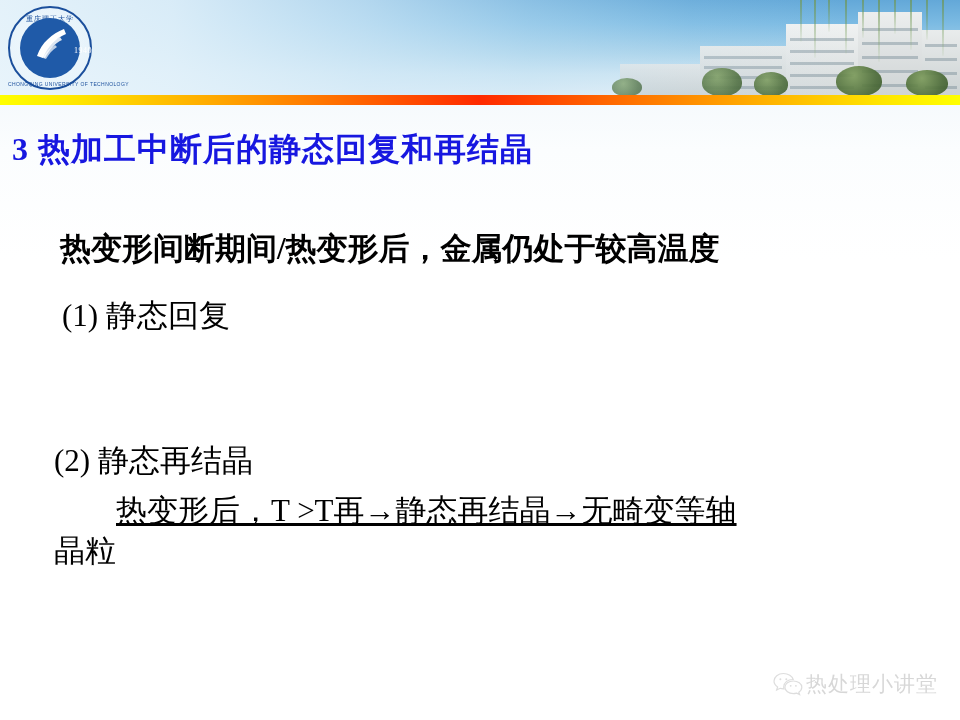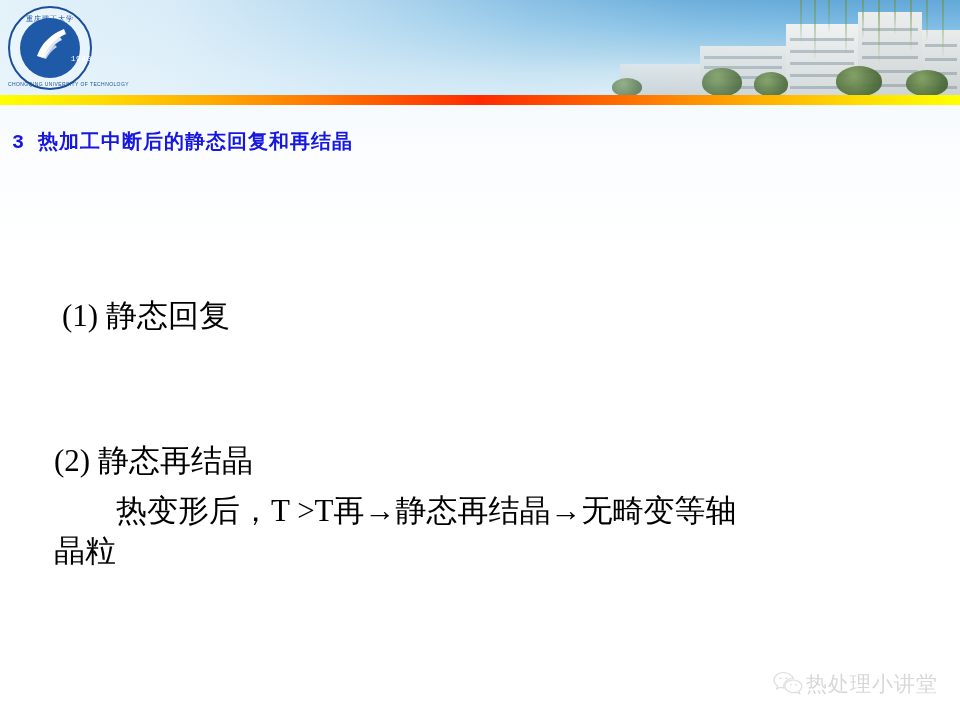--- a/index.html
+++ b/index.html
@@ -102,26 +102,26 @@
     position: absolute; left: 12px; top: 12px; right: 12px; bottom: 12px;
     border-radius: 50%;
     background: #1f5aa8;
   }
   .logo-swoosh {
     position: absolute; left: 22px; top: 20px;
     width: 40px; height: 36px;
   }
   .logo-year {
     position: absolute;
-    left: 0; right: 0; top: 48px;
+    left: 0; right: 0; top: 40px;
     text-align: right;
     color: #ffffff;
     font-size: 8px;
     letter-spacing: .5px;
-    font-family: Liberation Mono, monospace;
+    font-family: Liberation Serif, serif;
   }
   .logo-cn {
     position: absolute;
     left: 0; right: 0; top: 8px;
     text-align: center;
     color: #1b4f9c;
     font-size: 7px;
     letter-spacing: 1px;
     font-family: "Liberation Sans", sans-serif;
     white-space: nowrap;
@@ -167,22 +167,22 @@
        #ffaa00 78%,
        #ffe600 92%,
        #ffff00 100%);
   }
 
   
   .section-heading {
     position: absolute;
     left: 12px;
     top: 128px;
-    font-family: Liberation Mono, monospace;
-    font-size: 20px;
+    font-family: Liberation Serif, serif;
+    font-size: 32px;
     font-weight: bold;
     color: #1717e0;
     white-space: nowrap;
     letter-spacing: 1px;
   }
 
   .body-line {
     position: absolute;
     font-family: "Liberation Serif", "DejaVu Serif", serif;
     color: #000000;
@@ -212,34 +212,35 @@
 
   .item2-label {
     left: 54px;
     top: 440px;
     font-size: 31px;
   }
   .item2-sub-a {
     left: 116px;
     top: 490px;
     font-size: 31px;
+    text-decoration: underline;
   }
   .item2-sub-b {
     left: 54px;
     top: 530px;
     font-size: 31px;
   }
 
   
   .watermark {
     position: absolute;
     right: 22px;
     bottom: 22px;
     display: flex;
-    align-items: center;
+    align-items: flex-end;
     gap: 3px;
     opacity: .45;
   }
   .wechat-icon {
     width: 30px;
     height: 26px;
     flex: 0 0 auto;
   }
   .watermark-text {
     font-family: "Liberation Sans", "DejaVu Sans", sans-serif;
@@ -316,20 +317,21 @@
       <div class="logo-year">1940</div>
       <div class="logo-en">CHONGQING UNIVERSITY OF TECHNOLOGY</div>
     </div>
 
   </div>
 
   <div class="divider"></div>
 
   <div class="section-heading">3 热加工中断后的静态回复和再结晶</div>
 
+  <div class="body-line lead-line">热变形间断期间/热变形后，金属仍处于较高温度</div>
 
   <div class="body-line item1-label">(1) 静态回复</div>
 
   <div class="body-line item2-label">(2) 静态再结晶</div>
   <div class="body-line item2-sub-a">热变形后，T &gt;T再→静态再结晶→无畸变等轴</div>
   <div class="body-line item2-sub-b">晶粒</div>
 
   <div class="watermark">
     <svg class="wechat-icon" viewBox="0 0 30 26">
       <path d="M10.4 1.5 C5.2 1.5 1 4.9 1 9.1 C1 11.5 2.4 13.6 4.6 15 L3.6 18 L7.1 16.3 C8.1 16.6 9.2 16.8 10.4 16.8 C10.6 16.8 10.8 16.8 11 16.8 C10.8 16.2 10.7 15.6 10.7 14.9 C10.7 10.8 14.7 7.5 19.6 7.5 C19.8 7.5 20 7.5 20.2 7.5 C19.3 4.1 15.3 1.5 10.4 1.5 Z" fill="none" stroke="#b4b4b4" stroke-width="1.2"></path>

